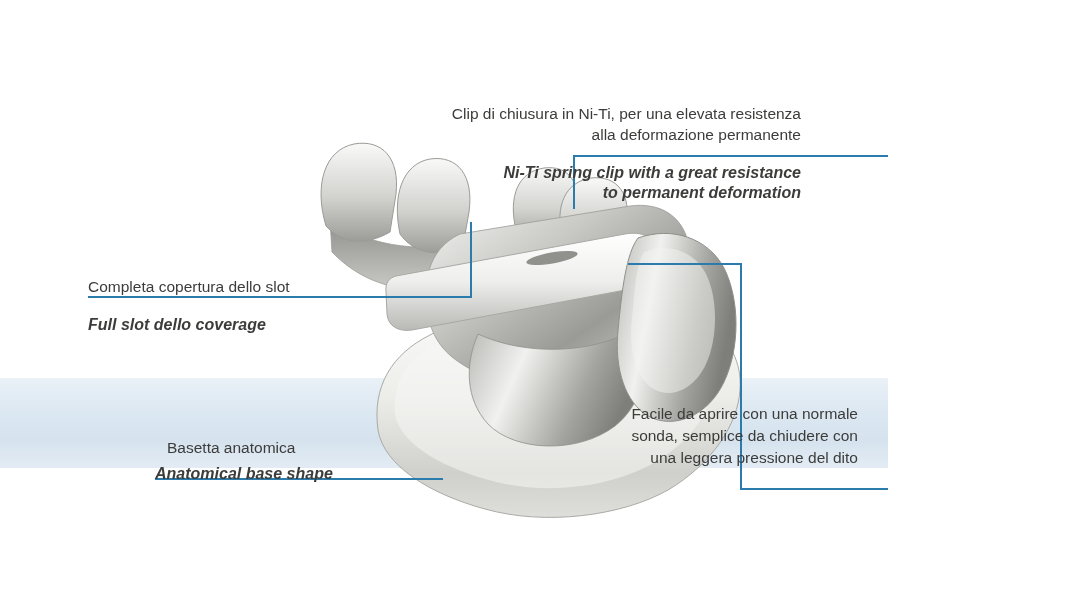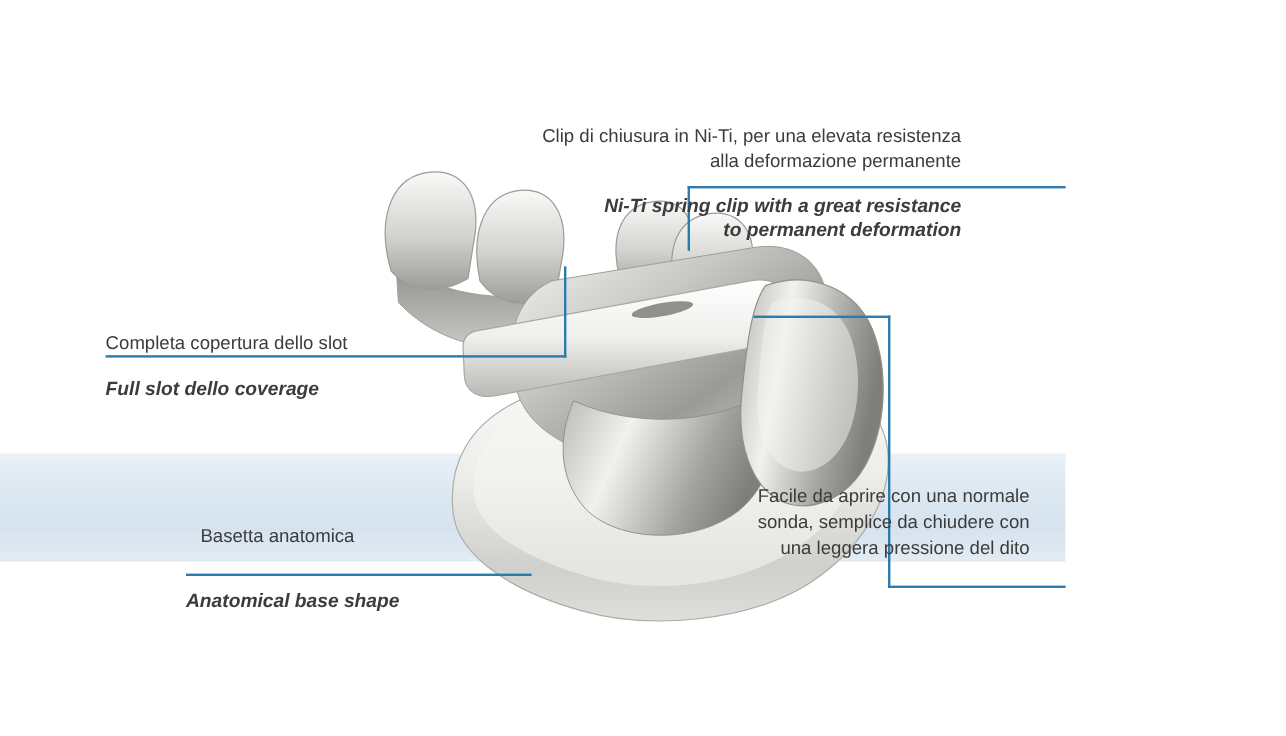--- a/index.html
+++ b/index.html
@@ -61,21 +61,21 @@
 
   
   .c2-it   { left: 88px;   top: 276px; }
   .c2-line-h { left: 88px;  top: 296px; width: 384px; }
   .c2-line-v { left: 470px; top: 222px; height: 76px; }
   .c2-en   { left: 88px;   top: 315px; }
 
   
   .c3-it   { left: 155px;  top: 437px; margin-left: 12px; }
   .c3-line-h { left: 155px; top: 478px; width: 288px; }
-  .c3-en   { left: 155px;  top: 492px; }
+  .c3-en   { left: 155px;  top: 464px; }
 
   
   .c4-line-top { left: 628px; top: 263px; width: 114px; }
   .c4-line-v   { left: 740px; top: 263px; height: 227px; }
   .c4-it       { right: 30px; top: 403px; line-height: 22px; }
   .c4-line-bot { left: 740px; top: 488px; width: 305px; }
   .c4-en       { right: 27px; top: 497px; }
 </style>
 </head>
 <body>

